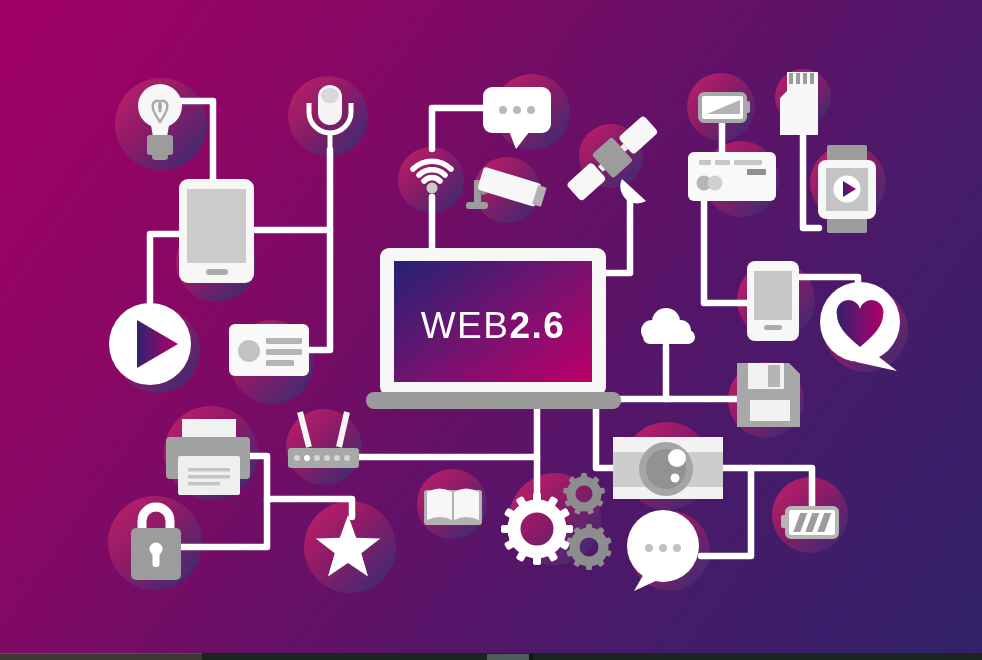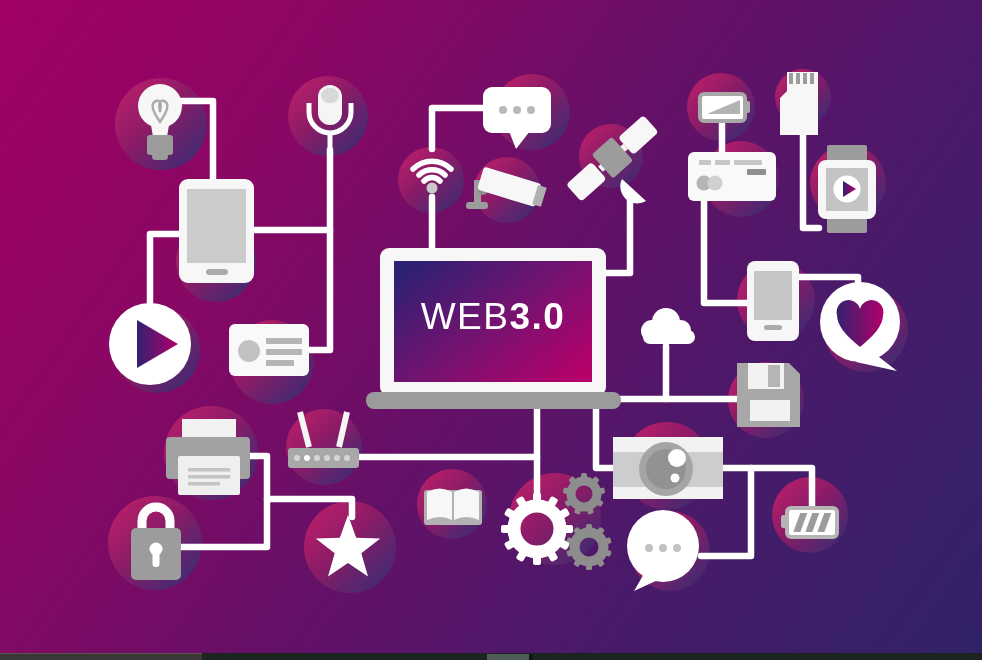--- a/index.html
+++ b/index.html
@@ -3,21 +3,21 @@
 <meta charset="utf-8">
 <style>
   html,body{margin:0;padding:0;background:#000;}
   #stage{
     position:relative;width:982px;height:660px;overflow:hidden;
     background:linear-gradient(125deg,#a10065 0%,#8a0764 25%,#621167 52%,#461b6a 75%,#312268 100%);
     font-family:"Liberation Sans",sans-serif;
   }
   #art{position:absolute;left:0;top:0;}
   #web-label{
-    position:absolute;left:394px;top:256px;width:198px;height:121px;
+    position:absolute;left:394px;top:265px;width:198px;height:121px;
     display:flex;align-items:center;justify-content:center;
     color:#ffffff;font-size:37px;letter-spacing:1.5px;user-select:none;
   }
   #web-label .light{font-weight:400;}
   #web-label .bold{font-weight:700;}
   #bottom-bar{position:absolute;left:0;bottom:0;width:982px;height:7px;background:#1b241f;}
   #bar-left{position:absolute;left:0;top:0;width:202px;height:7px;background:#3b3835;border-top:1px solid #56524c;box-sizing:border-box;}
   #scroll-thumb{position:absolute;left:487px;top:1px;width:42px;height:6px;background:#4d5b5b;}
   #thumb-notch{position:absolute;left:529px;top:1px;width:4px;height:6px;background:#0f1713;}
 </style>
@@ -333,21 +333,21 @@
     <g fill="#9c9c9c" transform="skewX(-20)">
       <rect x="987" y="513" width="7" height="19"></rect>
       <rect x="999" y="513" width="7" height="19"></rect>
       <rect x="1011" y="513" width="7" height="19"></rect>
     </g>
   </g>
 </svg>
 
 <div id="web-label">
   <span class="light">WEB</span>
-      <span class="bold">3.0</span>
+      <span class="bold">2.6</span>
 </div>
 
 <div id="bottom-bar">
   <div id="bar-left"></div>
   <div id="scroll-thumb"></div>
   <div id="thumb-notch"></div>
 </div>
 
 </div>
 

